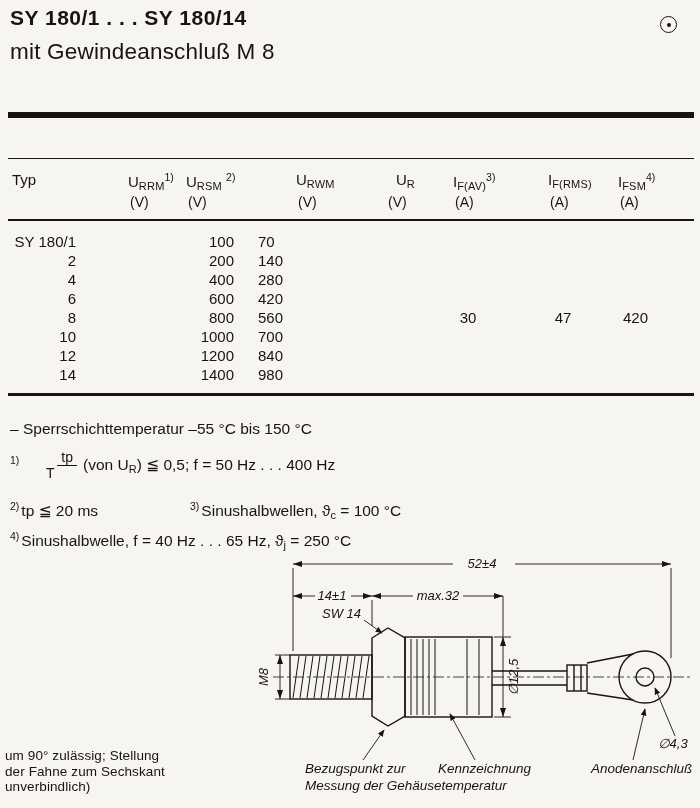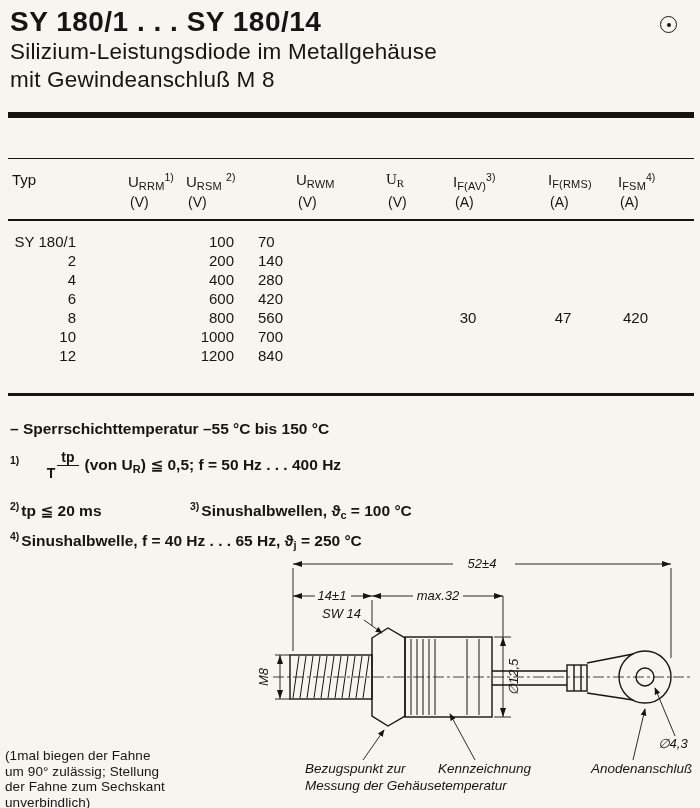--- a/index.html
+++ b/index.html
@@ -4,46 +4,46 @@
 <style>
   :root{ --ink:#171411; --paper:#f7f5f0; }
   html,body{margin:0;padding:0;}
   body{
     width:700px;height:808px;position:relative;overflow:hidden;
     background:var(--paper);color:var(--ink);
     font-family:"Liberation Sans","DejaVu Sans",sans-serif;
   }
   .abs{position:absolute;}
   
-  .title{left:10px;top:6px;font-size:28px;font-weight:700;letter-spacing:.5px;}
+  .title{left:10px;top:6px;font-size:21px;font-weight:700;letter-spacing:.5px;}
   .circ-mark{left:660px;top:16px;width:15px;height:15px;border:1.6px solid var(--ink);border-radius:50%;}
   .circ-mark .dot{position:absolute;left:50%;top:50%;width:4px;height:4px;margin:-2px 0 0 -2px;border-radius:50%;background:var(--ink);}
   .subtitle{left:10px;top:38px;font-size:22.5px;line-height:28px;letter-spacing:.2px;}
   .rule-thick{left:8px;top:112px;width:686px;height:6px;background:var(--ink);}
   
   .tbl{left:8px;top:158px;width:686px;height:240px;border-top:1.5px solid var(--ink);font-size:15px;}
   .tbl .rule-mid{position:absolute;left:0;top:60px;width:100%;height:2px;background:var(--ink);}
   .tbl .rule-bot{position:absolute;left:0;top:234px;width:100%;height:3px;background:var(--ink);}
   .th{position:absolute;top:12px;white-space:nowrap;}
   .th sub{font-size:11px;vertical-align:-3px;letter-spacing:.2px;}
   .th sup{font-size:10.5px;vertical-align:6px;}
   .unit{position:absolute;top:35px;font-size:14px;}
-  .h-typ{left:4px;} .h-u1{left:120px;} .h-u2{left:178px;} .h-u3{left:288px;} .h-u4{left:378px;font-family:Liberation Serif, serif;}
+  .h-typ{left:4px;} .h-u1{left:120px;} .h-u2{left:178px;} .h-u3{left:288px;} .h-u4{left:388px;}
   .h-i1{left:445px;} .h-i2{left:540px;} .h-i3{left:610px;} .u-u2:{left:180px;}
   .rows{position:absolute;left:0;top:74px;width:100%;}
   .row{position:relative;height:19px;}
   .cell{position:absolute;top:0;white-space:nowrap;}
   .c-typ{left:0;width:68px;text-align:right;}
   .c-u1{left:100px;width:126px;text-align:right;}
   .c-u2{left:250px;width:124px;text-align:left;}
   .c-i1{left:420px;width:80px;text-align:center;}
   .c-i2{left:520px;width:70px;text-align:center;}
   .c-i3{left:590px;width:75px;text-align:center;}
   
-  .note{font-size:15.5px;white-space:nowrap;font-weight:bold;}
+  .note{font-size:15.5px;white-space:nowrap;}
   .note sup{font-size:10.5px;vertical-align:6px;margin-right:2px;}
   .note sub{font-size:11px;vertical-align:-3px;}
   .n-temp{left:10px;top:420px;}
   .n1{left:10px;top:450px;}
   .frac{display:inline-block;text-align:center;vertical-align:-8px;margin:0 6px 0 2px;font-size:14px;line-height:15px;}
   .frac .num{display:block;border-bottom:1.6px solid var(--ink);padding:0 4px;margin-left:34px;}
   .frac .den{display:block;}
   .n2{left:10px;top:500px;}
   .n3{left:190px;top:500px;}
   .n4{left:10px;top:530px;}
@@ -56,21 +56,20 @@
   .captxt{font:italic 13.5px "Liberation Sans",sans-serif;}
 </style>
 </head>
 <body>
 
 <div class="abs title">SY 180/1 . . . SY 180/14</div>
 <div class="abs circ-mark">
     <span class="dot"></span>
   </div>
 <div class="abs subtitle">
-  <div>Silizium-Leistungsdiode im Metallgehäuse</div>
   <div>mit Gewindeanschluß M 8</div>
 </div>
 <div class="abs rule-thick"></div>
 
 <div class="abs tbl">
   <span class="th h-typ">Typ</span>
 
   <span class="th h-u1"><span>U</span><sub>RRM</sub><sup>1)</sup></span>
   <span class="th h-u2"><span>U</span><sub>RSM</sub> <sup>2)</sup></span>
   <span class="th h-u3"><span>U</span><sub>RWM</sub></span>
@@ -139,20 +138,28 @@
         <span class="cell c-i3"></span>
     </div>
     <div class="row">
       <span class="cell c-typ">12</span>
         <span class="cell c-u1">1200</span>
         <span class="cell c-u2">840</span>
         <span class="cell c-i1"></span>
         <span class="cell c-i2"></span>
         <span class="cell c-i3"></span>
     </div>
+    <div class="row">
+      <span class="cell c-typ">14</span>
+        <span class="cell c-u1">1400</span>
+        <span class="cell c-u2">980</span>
+        <span class="cell c-i1"></span>
+        <span class="cell c-i2"></span>
+        <span class="cell c-i3"></span>
+    </div>
   </div>
 
   <div class="rule-bot"></div>
 </div>
 
 <div class="abs note n-temp">– Sperrschichttemperatur  –55 °C bis 150 °C</div>
 
 <div class="abs note n1">
   <sup>1)</sup><span class="frac"><span class="num">tp</span><span class="den">T</span></span><span>(von U</span><sub>R</sub><span>) ≦ 0,5;  f = 50 Hz . . . 400 Hz</span>
 </div>
@@ -161,21 +168,20 @@
   <sup>2)</sup><span>tp ≦ 20 ms</span>
 </div>
 <div class="abs note n3">
   <sup>3)</sup><span>Sinushalbwellen,  </span><span>ϑ</span><sub>c</sub><span> = 100 °C</span>
 </div>
 <div class="abs note n4">
   <sup>4)</sup><span>Sinushalbwelle,  f = 40 Hz . . . 65 Hz,  </span><span>ϑ</span><sub>j</sub><span> = 250 °C</span>
 </div>
 
 <div class="abs bnote">
-  <div>(1mal biegen der Fahne</div>
   <div>um 90° zulässig; Stellung</div>
   <div>der Fahne zum Sechskant</div>
   <div>unverbindlich)</div>
 </div>
 
 <svg class="abs drawing" width="460" height="262" viewBox="0 0 460 262">
   <defs>
     <marker id="arr" viewBox="0 0 10 10" refX="9" refY="5" markerWidth="8" markerHeight="8" orient="auto">
       <path d="M0,1 L10,5 L0,9 z" fill="#171411"></path>
     </marker>

